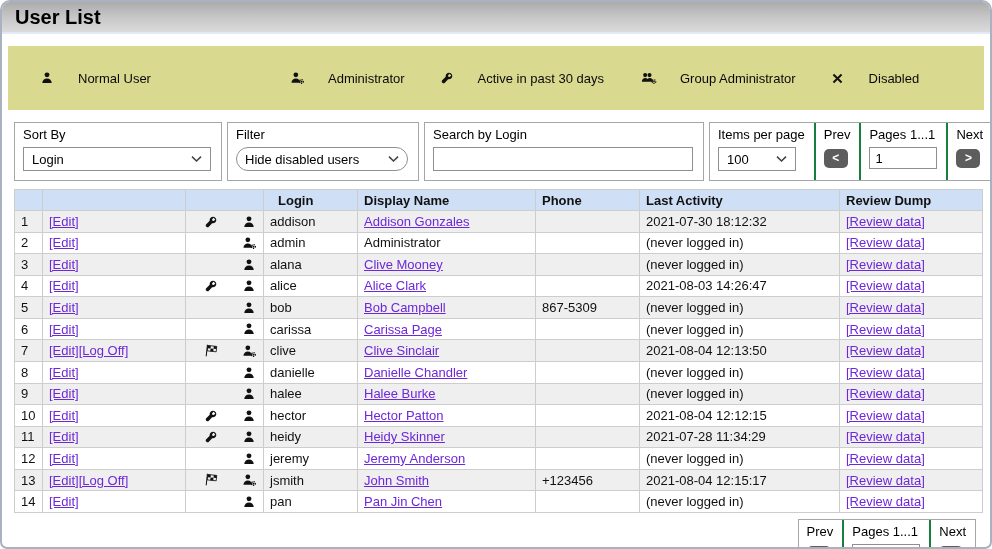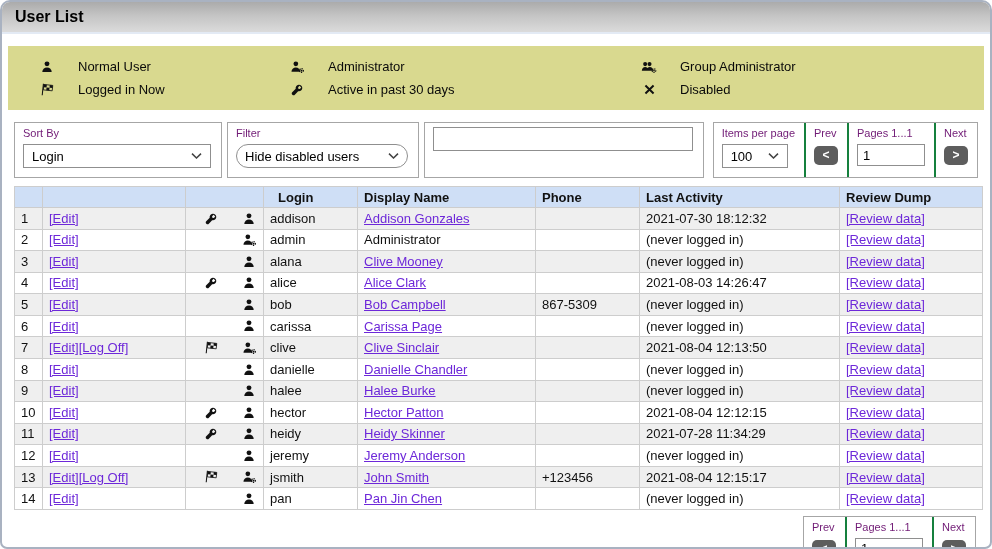--- a/index.html
+++ b/index.html
@@ -1,39 +1,39 @@
 <!DOCTYPE html>
 <html><head>
 <meta charset="utf-8">
 <style>
   html,body{margin:0;padding:0;}
   body{width:992px;height:549px;font-family:"Liberation Sans",sans-serif;background:#fff;overflow:hidden;}
   .window{box-sizing:border-box;width:992px;height:549px;border:2px solid #a9b2c1;border-radius:10px 10px 7px 7px;background:#fff;overflow:hidden;}
   .titlebar{height:30px;background:linear-gradient(180deg,#ababab 0%,#c4c4c4 45%,#dbdbdb 100%);display:flex;align-items:center;padding-left:13px;border-bottom:2px solid #e3eaf4;}
-  .title{font-size:16px;font-weight:bold;color:#000;}
+  .title{font-size:20px;font-weight:bold;color:#000;}
 
   .legend{margin:12px 6px 0 6px;height:64px;background:#d9d98f;display:flex;align-items:center;}
-  .legend-col{display:flex;flex-direction:column;gap:3px;}
+  .legend-col{display:flex;flex-direction:row;gap:3px;}
   .legend-col.c1{width:250px;}
   .legend-col.c2{width:352px;}
   .legend-item{display:flex;align-items:center;height:20px;}
   .legend-icon{width:20px;margin-left:29px;display:flex;align-items:center;justify-content:center;}
   .legend-label{margin-left:21px;font-size:13px;color:#0a0a0a;}
 
   .controls{margin:12px 12px 0 12px;display:flex;align-items:stretch;}
   .ctrl-box{box-sizing:border-box;border:1px solid #a6a6a6;padding:4px 10px 9px 8px;margin-right:5px;background:#fff;}
-  .ctrl-label{font-size:11px;color:#701a75;margin-bottom:5px;white-space:nowrap;}
+  .ctrl-label{font-size:13px;color:#000000;margin-bottom:5px;white-space:nowrap;}
   .fakeselect{box-sizing:border-box;border:1px solid #8f8f8f;height:24px;background:#fff;display:flex;align-items:center;justify-content:space-between;padding:0 8px;cursor:pointer;font-size:13px;}
   .sort-select{width:188px;}
   .filter-select{width:172px;border-radius:12px;}
   .search-input{box-sizing:border-box;border:1px solid #8f8f8f;height:24px;width:260px;font-size:13px;padding:0 5px;font-family:inherit;display:block;}
   .pager{margin-left:auto;display:flex;border:1px solid #a6a6a6;background:#fff;}
   .pager-cell{padding:4px 9px 8px 8px;border-right:2px solid #15803d;}
   .pager-cell:last-child{border-right:none;}
-  .ipp-select{width:66px;}
+  .ipp-select{width:78px;}
   .nav-btn{margin-top:2px;width:24px;height:19px;background:#5d5d5d;color:#fff;border:none;border-radius:5px;font-weight:bold;font-size:12px;line-height:17px;text-align:center;cursor:pointer;font-family:inherit;padding:0;}
   .page-input{box-sizing:border-box;border:1px solid #8f8f8f;height:22px;width:68px;font-size:13px;padding:0 5px;font-family:inherit;display:block;}
 
   table.usertable{margin:8px 12px 0 12px;border-collapse:collapse;table-layout:fixed;width:968px;font-size:13px;}
   .usertable th{background:#cfdff6;font-weight:bold;text-align:left;}
   .usertable th,.usertable td{border:1px solid #cdcdcd;padding:2px 6px;height:16px;overflow:hidden;white-space:nowrap;box-sizing:content-box;color:#111;}
   .usertable tbody tr:nth-child(odd){background:#efefef;}
   .usertable tbody tr:nth-child(even){background:#fff;}
   .c-num{padding-left:7px;}
   .c-icons{padding:1px 0;text-align:center;}
@@ -56,34 +56,20 @@
     <div class="legend-col c1">
         <div class="legend-item">
     <span class="legend-icon">
             <svg class="icon" width="14" height="14" viewBox="0 0 16 16" fill="#111" style="overflow:visible">
               <circle cx="8" cy="4.4" r="2.8"></circle>
               <path d="M2.6 13.8 C2.6 10.6 5 8.5 8 8.5 s5.4 2.1 5.4 5.3 z"></path>
             </svg>
           </span>
     <span class="legend-label">Normal User</span>
   </div>
-        <div class="legend-item">
-    <span class="legend-icon">
-            <svg class="icon" width="14" height="14" viewBox="0 0 16 16" style="overflow:visible">
-              <g transform="rotate(6 8 8)" fill="#111">
-                <rect x="2.6" y="1.4" width="1.2" height="13.2"></rect>
-                <rect x="3.8" y="2.1" width="10.2" height="6.2" fill="none" stroke="#111" stroke-width="0.9"></rect>
-                <rect x="3.8" y="2.1" width="3.4" height="3.1"></rect>
-                <rect x="10.6" y="2.1" width="3.4" height="3.1"></rect>
-                <rect x="7.2" y="5.2" width="3.4" height="3.1"></rect>
-              </g>
-            </svg>
-          </span>
-    <span class="legend-label">Logged in Now</span>
-  </div>
       </div>
     <div class="legend-col c2">
         <div class="legend-item">
     <span class="legend-icon">
             <svg class="icon" width="15" height="14" viewBox="0 0 17 16" fill="#111" style="overflow:visible">
               <circle cx="6.6" cy="4.3" r="2.7"></circle>
               <path d="M1.6 13.4 C1.6 10.4 3.8 8.5 6.6 8.5 s5 1.9 5 4.9 z"></path>
               <circle cx="13" cy="12" r="2.1" fill="none" stroke="#111" stroke-width="1.6" stroke-dasharray="1.25 1"></circle>
               <circle cx="13" cy="12" r="1"></circle>
             </svg>
@@ -142,20 +128,21 @@
       <div class="fakeselect filter-select">
         <span>Hide disabled users</span>
         <span class="chev">
             <svg width="11" height="6" viewBox="0 0 11 6">
               <path d="M1 .6 L5.5 5 L10 .6" fill="none" stroke="#444" stroke-width="1.5"></path>
             </svg>
           </span>
       </div>
     </div>
     <div class="ctrl-box">
+      <div class="ctrl-label">Search by Login</div>
       <input class="search-input" value="" style="">
     </div>
     <div class="pager">
       <div class="pager-cell">
         <div class="ctrl-label">Items per page</div>
         <div class="fakeselect ipp-select">
           <span>100</span>
           <span class="chev">
               <svg width="11" height="6" viewBox="0 0 11 6">
                 <path d="M1 .6 L5.5 5 L10 .6" fill="none" stroke="#444" stroke-width="1.5"></path>

